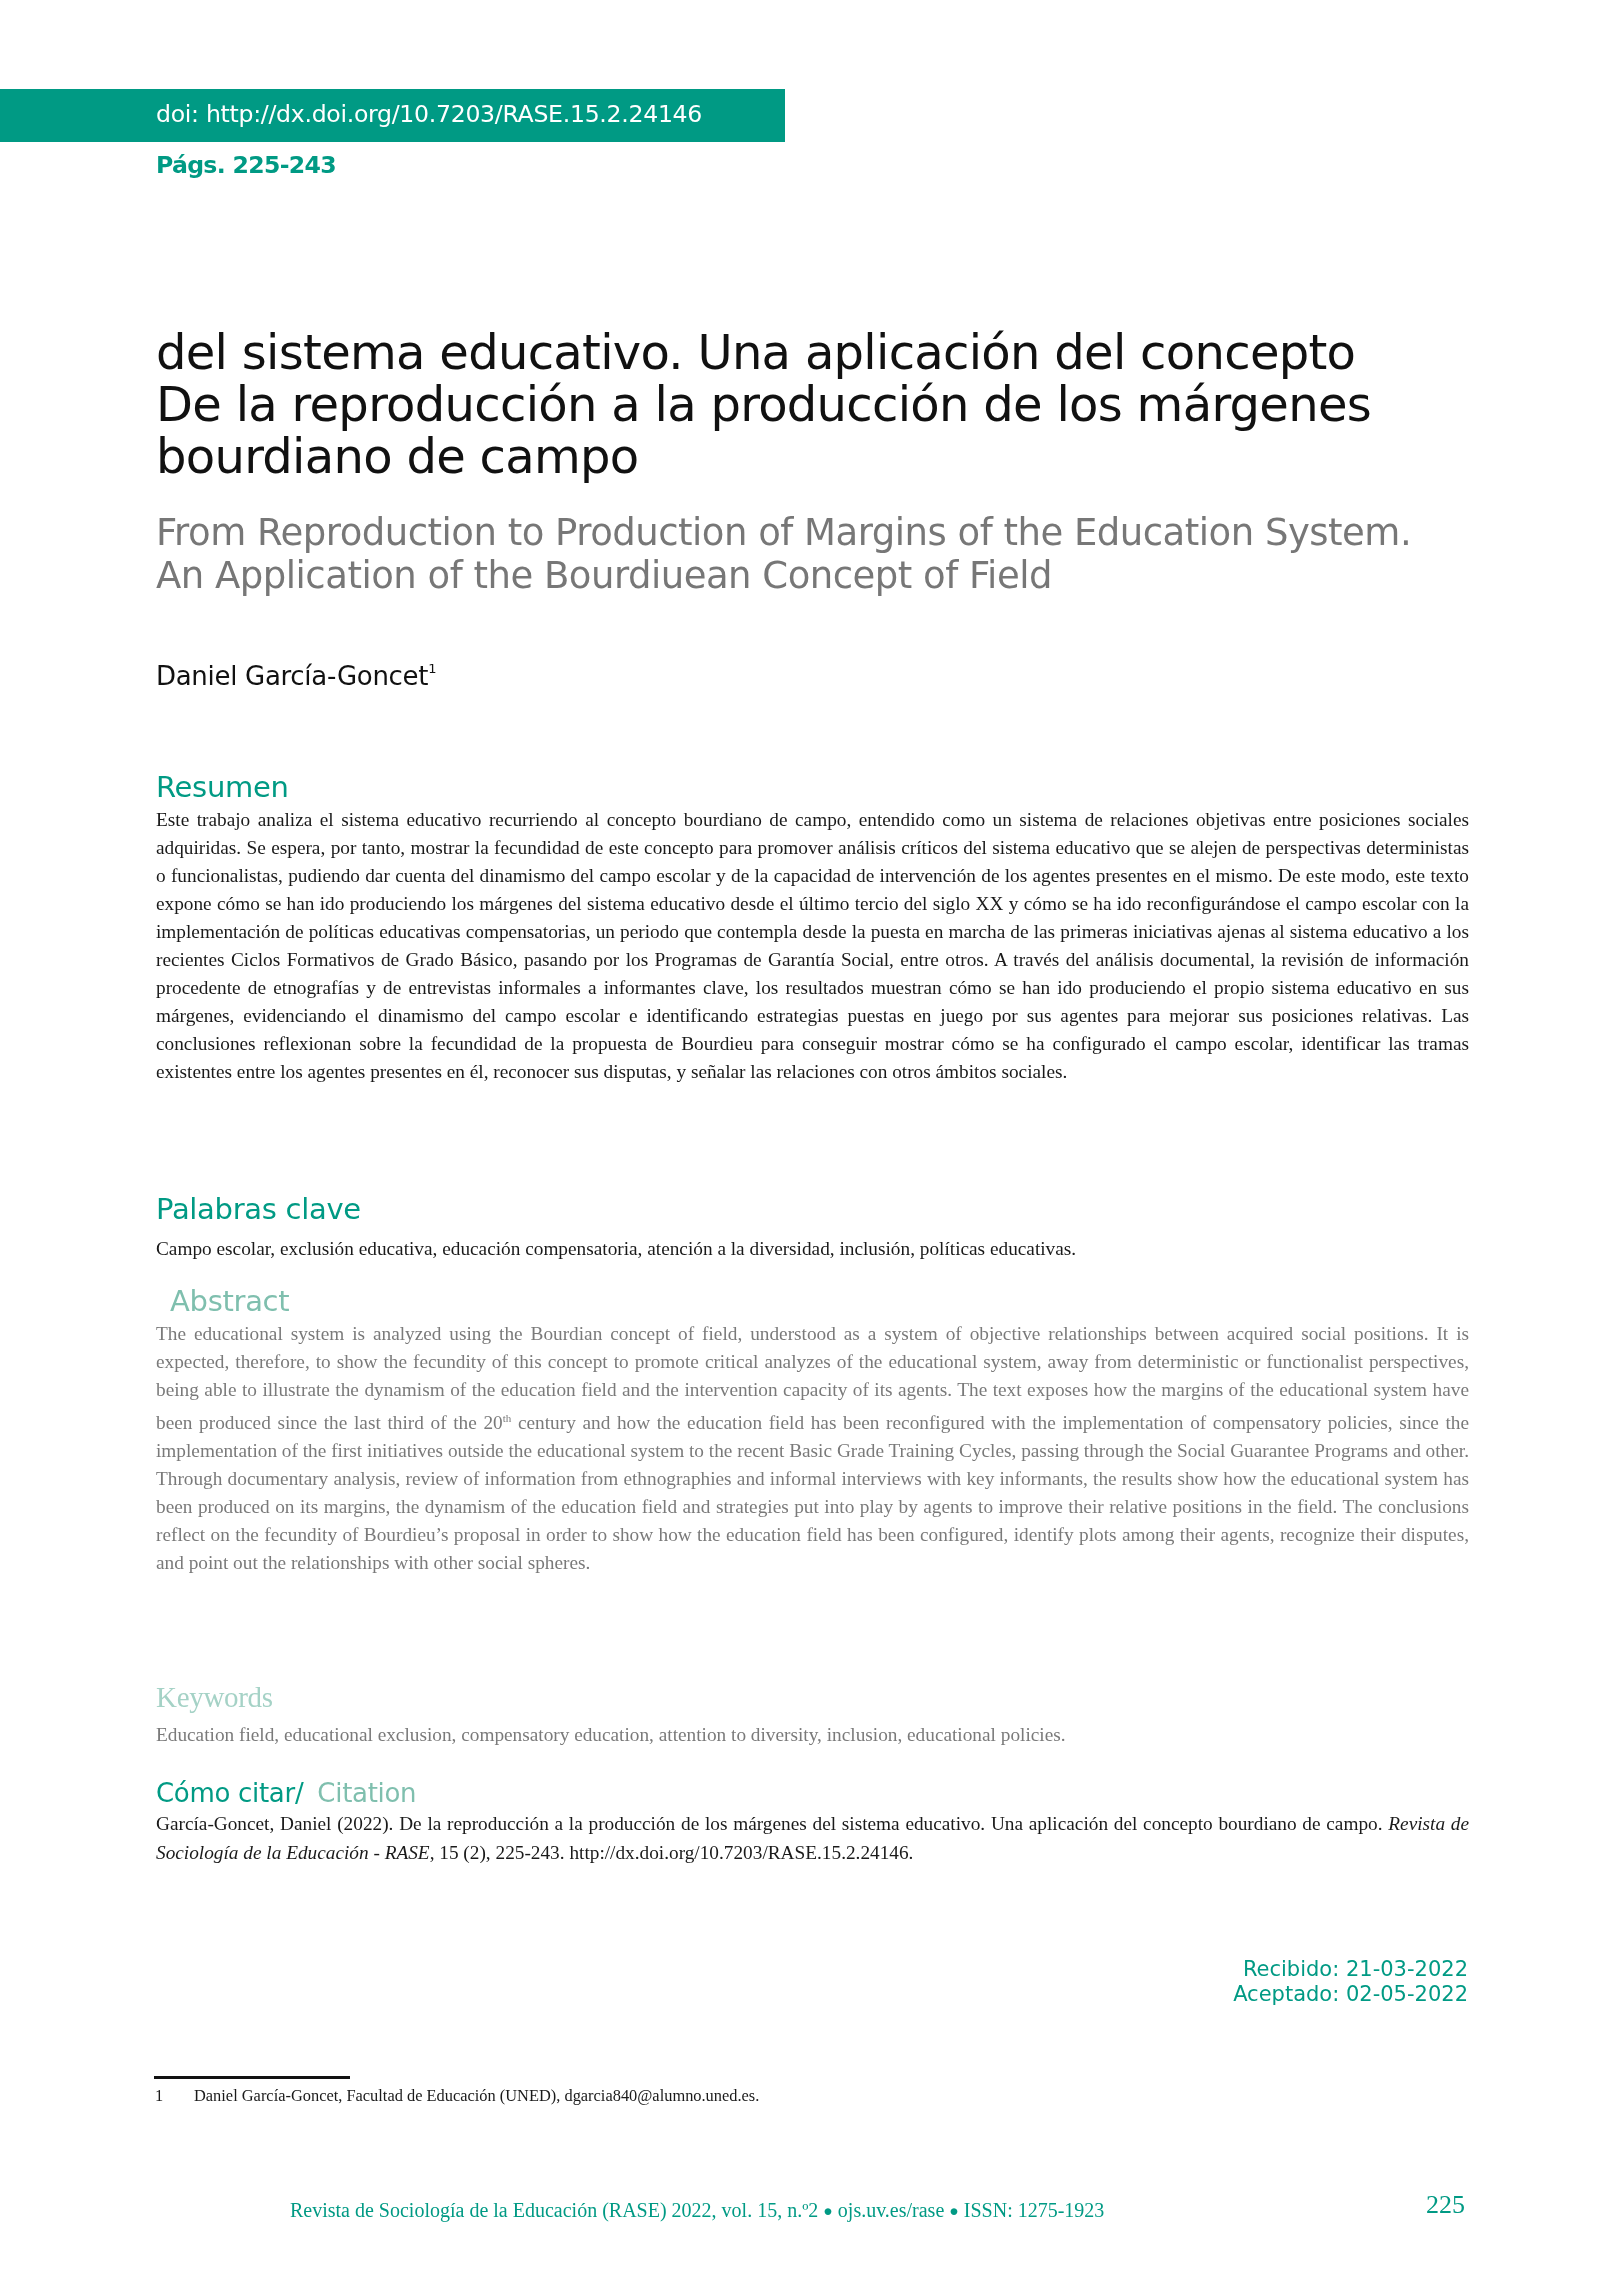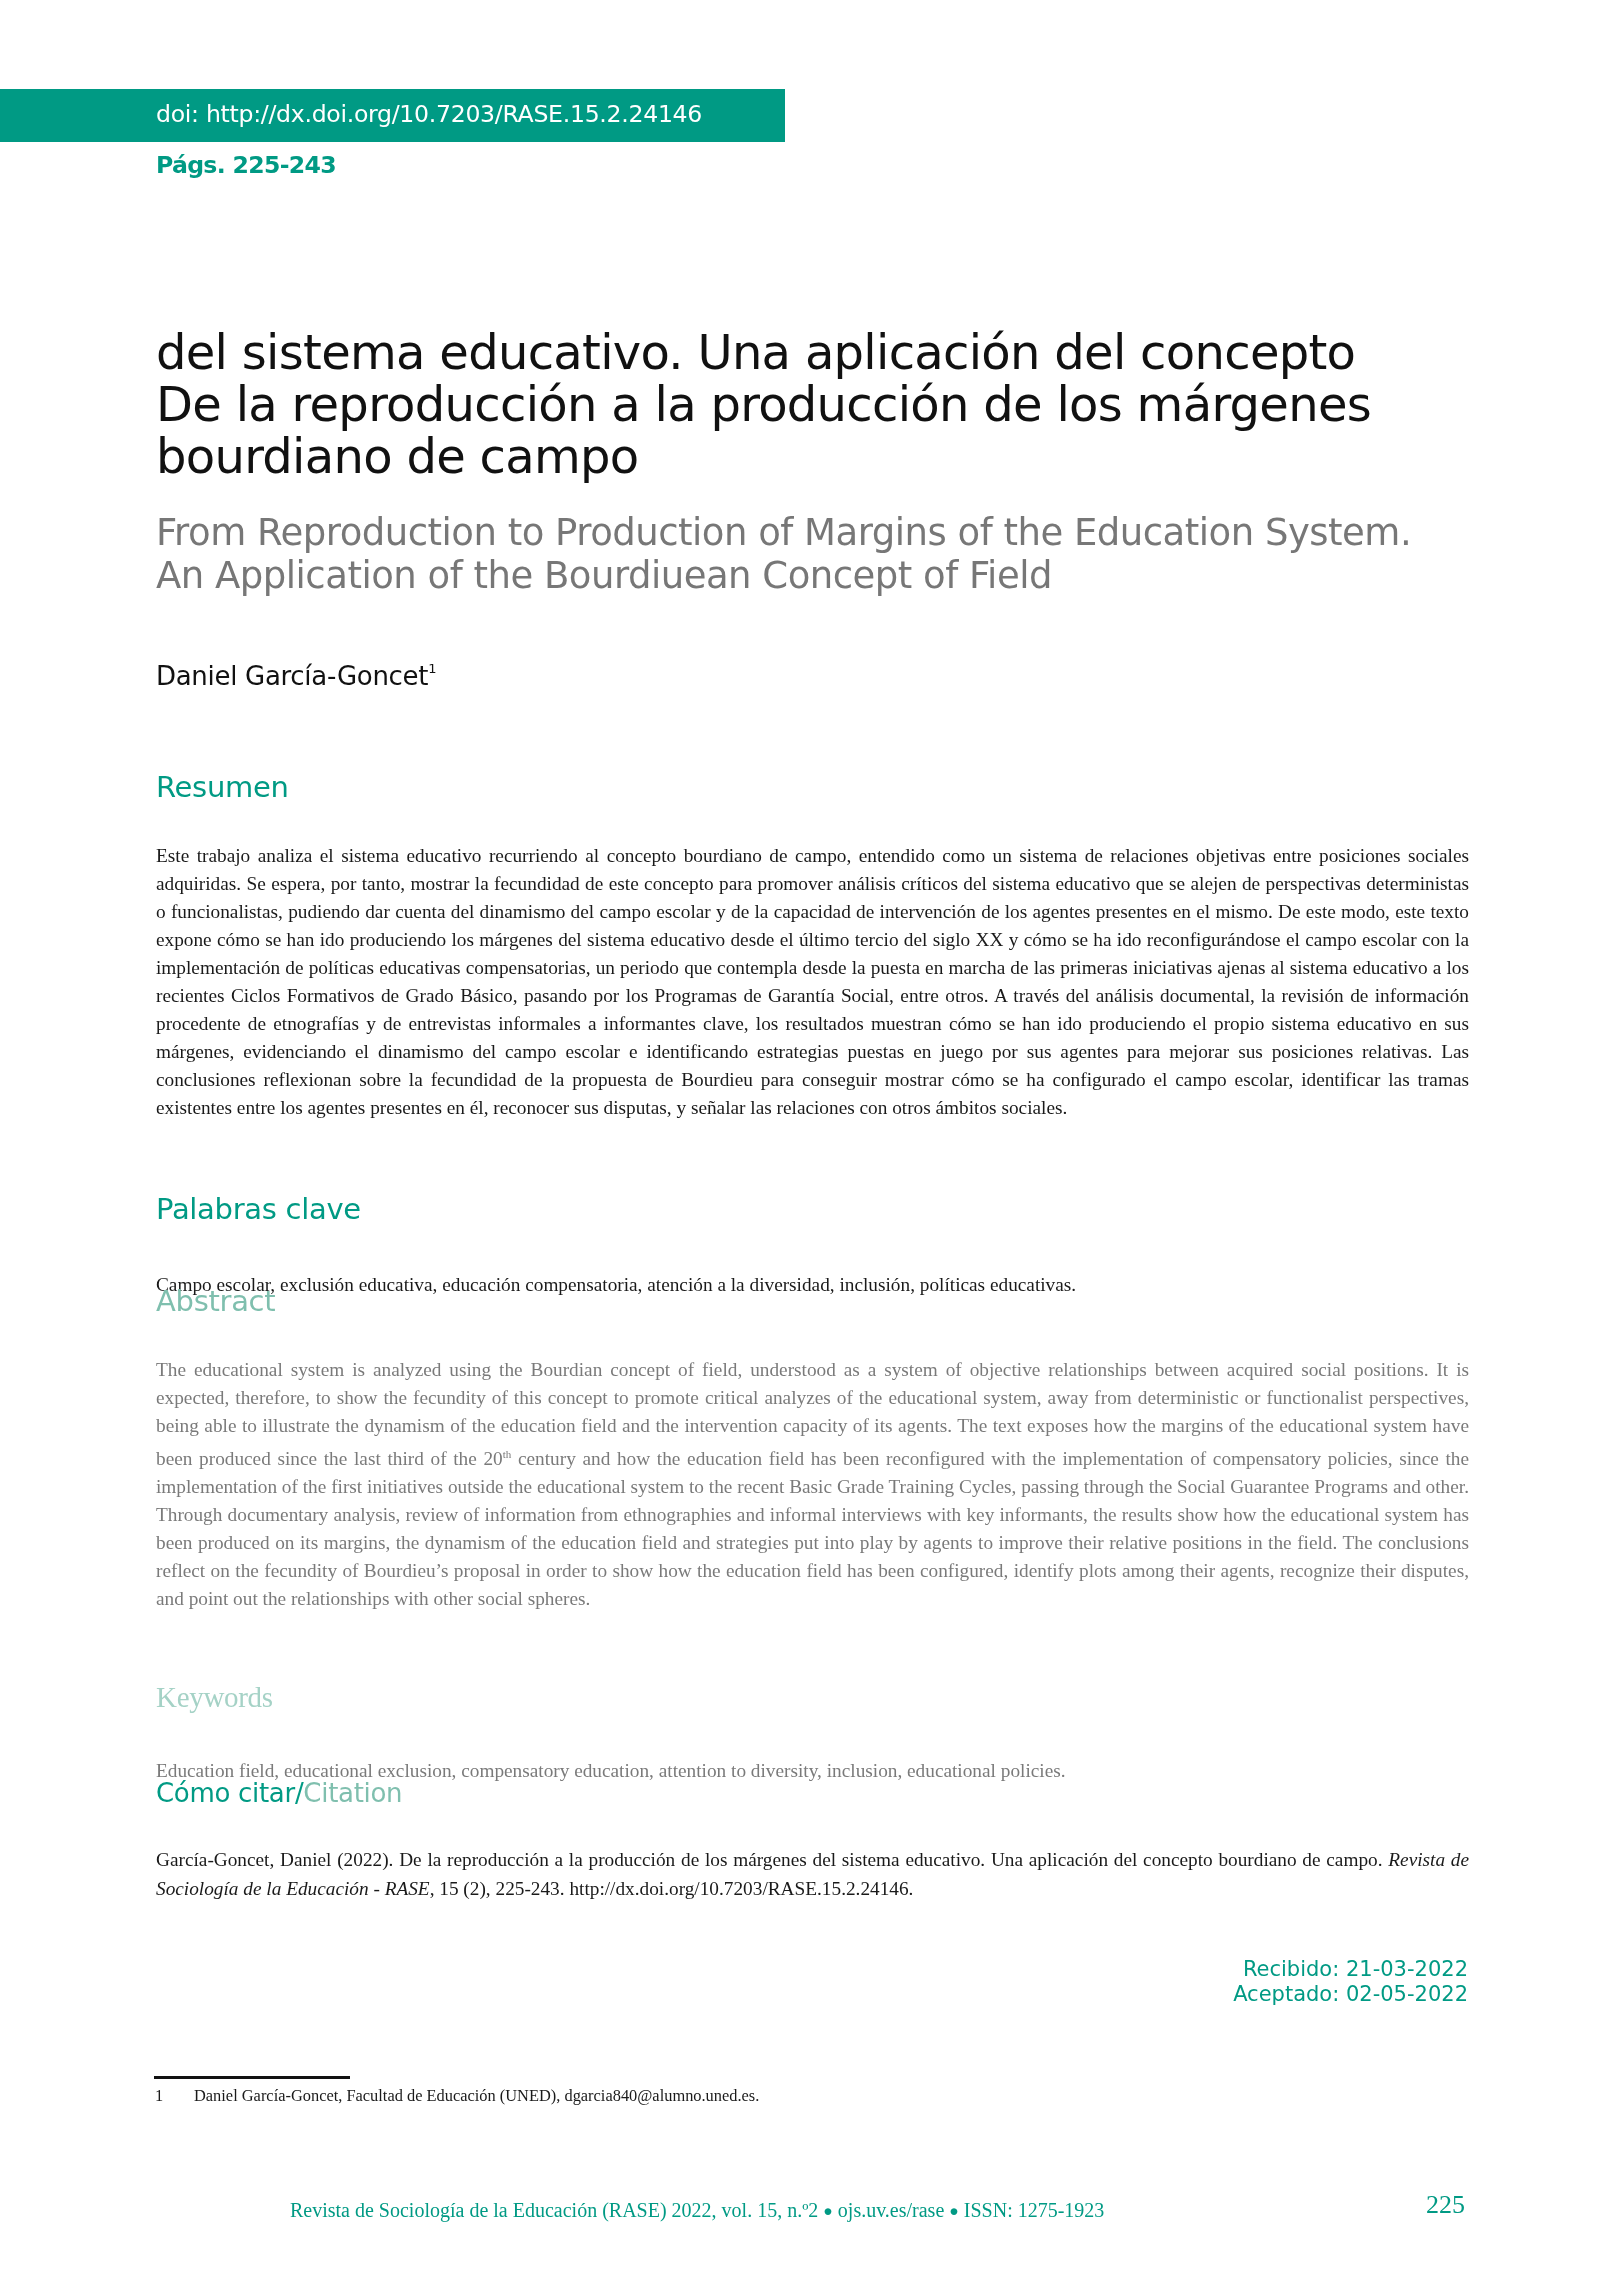--- a/index.html
+++ b/index.html
@@ -13,25 +13,25 @@
   .pages { left: 156px; top: 149px; font-size: 23.6px; line-height: 33px; color: #009a84; font-weight: bold; letter-spacing: -0.7px; }
 
   .title { left: 156px; top: 326px; width: 1316px; font-size: 48px; line-height: 52px; color: #111111; letter-spacing: -0.7px; }
   .title div { white-space: nowrap; }
   .subtitle { left: 156px; top: 511px; width: 1316px; font-size: 37px; line-height: 43px; color: #777777; letter-spacing: -0.5px; }
   .subtitle div { white-space: nowrap; }
   .author { left: 156px; top: 652px; font-size: 26px; line-height: 33px; color: #111111; letter-spacing: -0.3px; }
   .author sup { font-size: 13px; vertical-align: 11.8px; }
 
   .h-teal { color: #009a84; }
-  .h-light { color: #7fbfae; }
+  .h-light { color: #7fbfae; margin-left: 14px; }
   .h-lighter { color: #a5d2c6; }
   .section-head { left: 156px; font-size: 29px; line-height: 37px; letter-spacing: -0.3px; white-space: nowrap; }
 
-  .body-text { left: 156px; width: 1313px; font-size: 19.3px; line-height: 28px; text-align: justify; hyphens: manual; margin-top: 36px; }
+  .body-text { left: 156px; width: 1313px; font-size: 19.3px; line-height: 28px; text-align: justify; hyphens: manual; }
   .black { color: #1a1a1a; }
   .grey { color: #7a7a7a; }
 
   .dates { right: 155px; top: 1957px; text-align: right; font-size: 21px; line-height: 25px; color: #009a84; }
 
   .fn-rule { left: 154px; top: 2076px; width: 196px; height: 2.6px; background: #111111; }
   .fn { left: 155px; top: 2085px; font-size: 16.4px; line-height: 21px; color: #1a1a1a; white-space: nowrap; }
   .fn .num { display: inline-block; width: 39px; }
 
   .footer { left: 290px; top: 2197px; font-size: 20px; line-height: 26px; color: #009a84; white-space: nowrap; }

